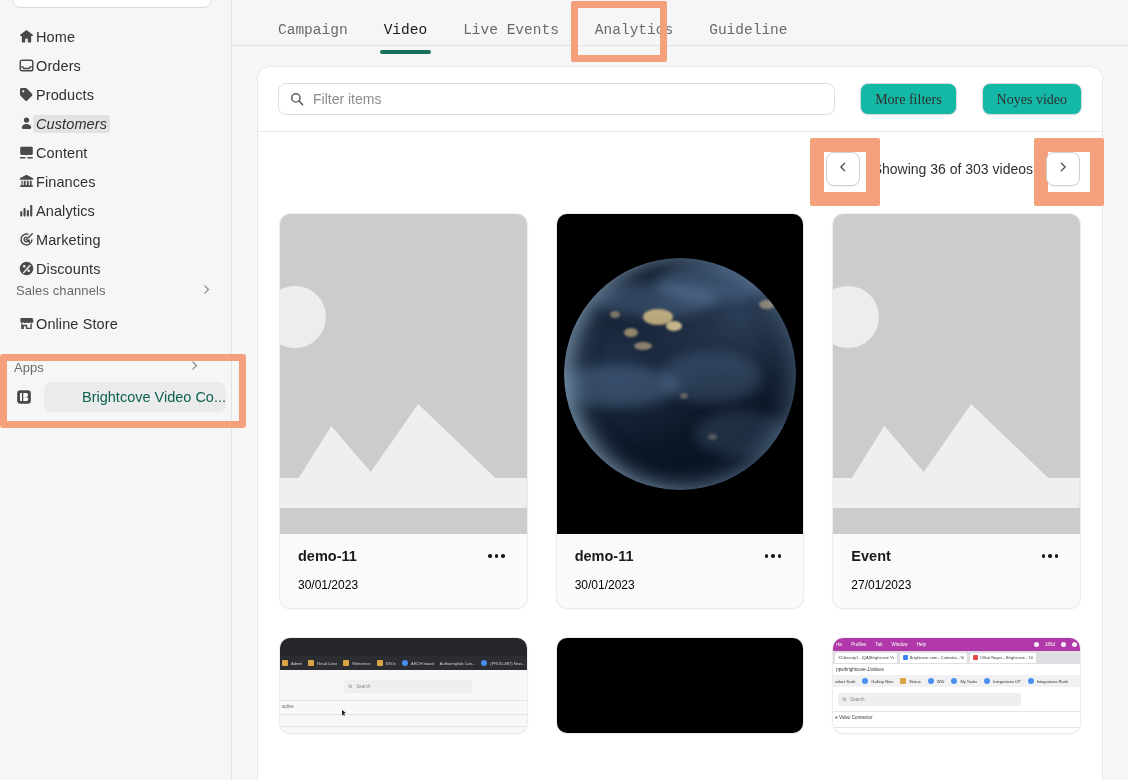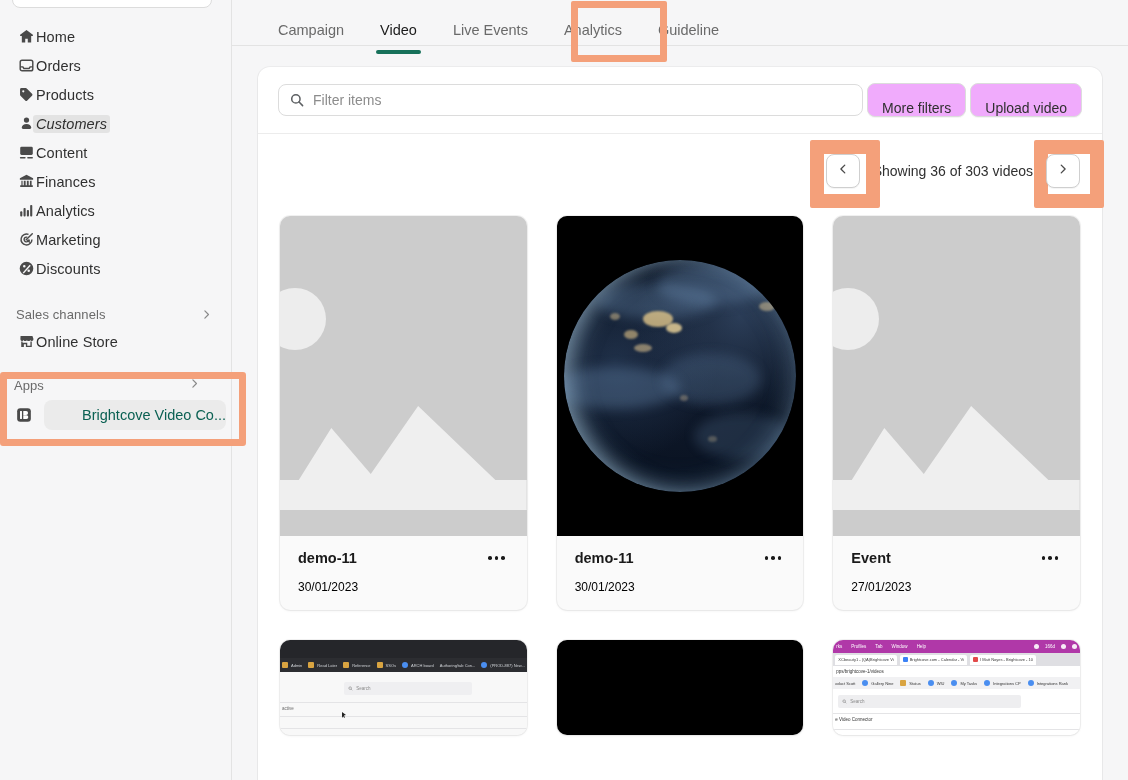--- a/index.html
+++ b/index.html
@@ -52,24 +52,23 @@
   }
   .nav-item.selected .nav-label {
     background: #e3e3e3;
     border-radius: 3px;
     padding: 1px 3px;
     margin-left: -3px;
     font-style: italic;
   }
 
   .sb-section {
-    display: flex; align-items: center; justify-content: space-between;
+    display: flex; justify-content: space-between;
     padding: 0 10px 0 8px;
     height: 26px;
-    margin-top: 18px;
     cursor: pointer;
   }
   .sb-section .t { font-size: 13px; color: #6a6a6a; letter-spacing: .1px; }
   .sb-section .chev { color: #8a8a8a; display: flex; }
 
   .apps-wrap {
     position: relative;
     margin-top: 16px;
   }
   .apps-highlight {
@@ -139,20 +138,21 @@
   }
   .tab {
     position: relative;
     height: 60px;
     display: flex; align-items: center;
     padding: 0 18px;
     font-size: 14.5px;
     color: #6a6a6a;
     cursor: pointer;
     white-space: nowrap;
+    font-family: Liberation Mono, monospace;
   }
   .tab.active { color: #1a1a1a; font-weight: 400; }
   .tab.active .uline {
     position: absolute;
     left: 14px; right: 14px; bottom: 6px;
     height: 4px; border-radius: 2px;
     background: #17715a;
   }
   .tab-highlight {
     position: absolute;
@@ -168,21 +168,21 @@
     position: absolute;
     left: 26px; top: 67px;
     width: 844px;
     background: #ffffff;
     border-radius: 12px;
     box-shadow: 0 0 0 1px rgba(0,0,0,.04), 0 1px 2px rgba(0,0,0,.07);
     overflow: visible;
     height: 760px;
   }
   .filterbar {
-    display: flex; align-items: center; gap: 4px;
+    display: flex; align-items: center; gap: 25px;
     padding: 16px 20px;
     border-bottom: 1px solid #ececec;
   }
   .search {
     flex: 1 1 auto;
     height: 32px;
     border: 1px solid #dcdcdc;
     border-radius: 8px;
     display: flex; align-items: center;
     padding: 0 10px;
@@ -192,27 +192,27 @@
   .search .mag { display: flex; color: #5c5f62; }
   .search input {
     flex: 1; border: 0; outline: 0;
     font-size: 14px; color: #303030;
     font-family: "Liberation Sans", sans-serif;
     background: transparent;
   }
   .search input::placeholder { color: #8c8c8c; }
   .btn {
     height: 32px;
-    padding: 16px 14px;
+    padding: 8px 14px;
     border: 1px solid #dcdcdc;
     border-radius: 8px;
-    background: #f0abfc;
+    background: #14b8a6;
     font-size: 14px;
     color: #303030;
-    font-family: Liberation Sans, sans-serif;
+    font-family: Liberation Serif, serif;
     cursor: pointer;
     white-space: nowrap;
     box-shadow: 0 1px 0 rgba(0,0,0,.04);
   }
 
   .pagebar {
     height: 74px;
     display: flex; align-items: center; justify-content: flex-end;
     padding-right: 22px;
     gap: 0;
@@ -523,21 +523,21 @@
         <div class="search">
           <span class="mag">
             <svg width="16" height="16" viewBox="0 0 20 20" fill="none" stroke="currentColor" stroke-width="1.9" stroke-linecap="round">
                 <circle cx="8.6" cy="8.6" r="5.2"></circle>
                 <path d="M12.6 12.6 17 17"></path>
               </svg>
           </span>
           <input type="text" placeholder="Filter items" style="">
         </div>
         <button class="btn">More filters</button>
-        <button class="btn">Upload video</button>
+        <button class="btn">Noyes video</button>
       </div>
 
       <div class="pagebar">
         <div class="pg-hl left"></div>
         <div class="pg-hl right"></div>
 
         <div class="pg-btn z">
           <span>
             <svg width="14" height="14" viewBox="0 0 20 20" fill="none" stroke="currentColor" stroke-width="1.9" stroke-linecap="round" stroke-linejoin="round">
                 <path d="M12.5 4.5 7 10l5.5 5.5"></path>

